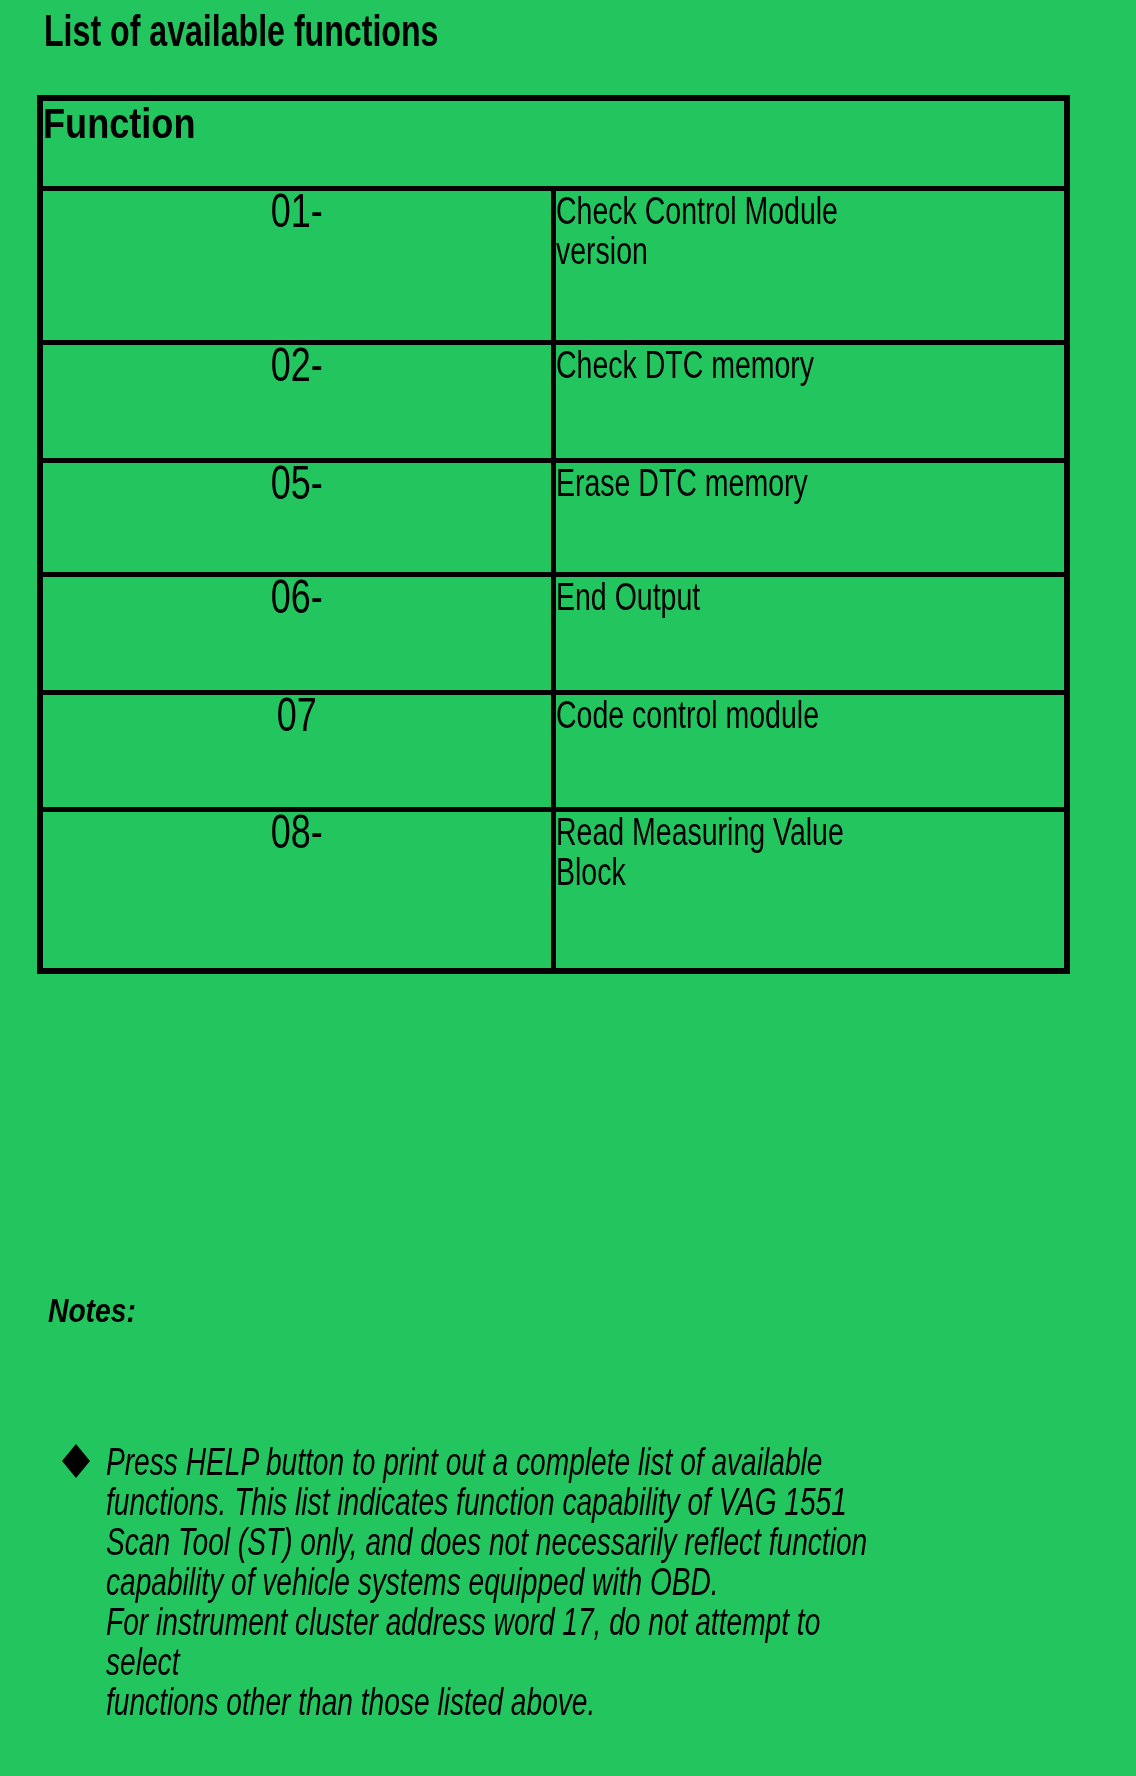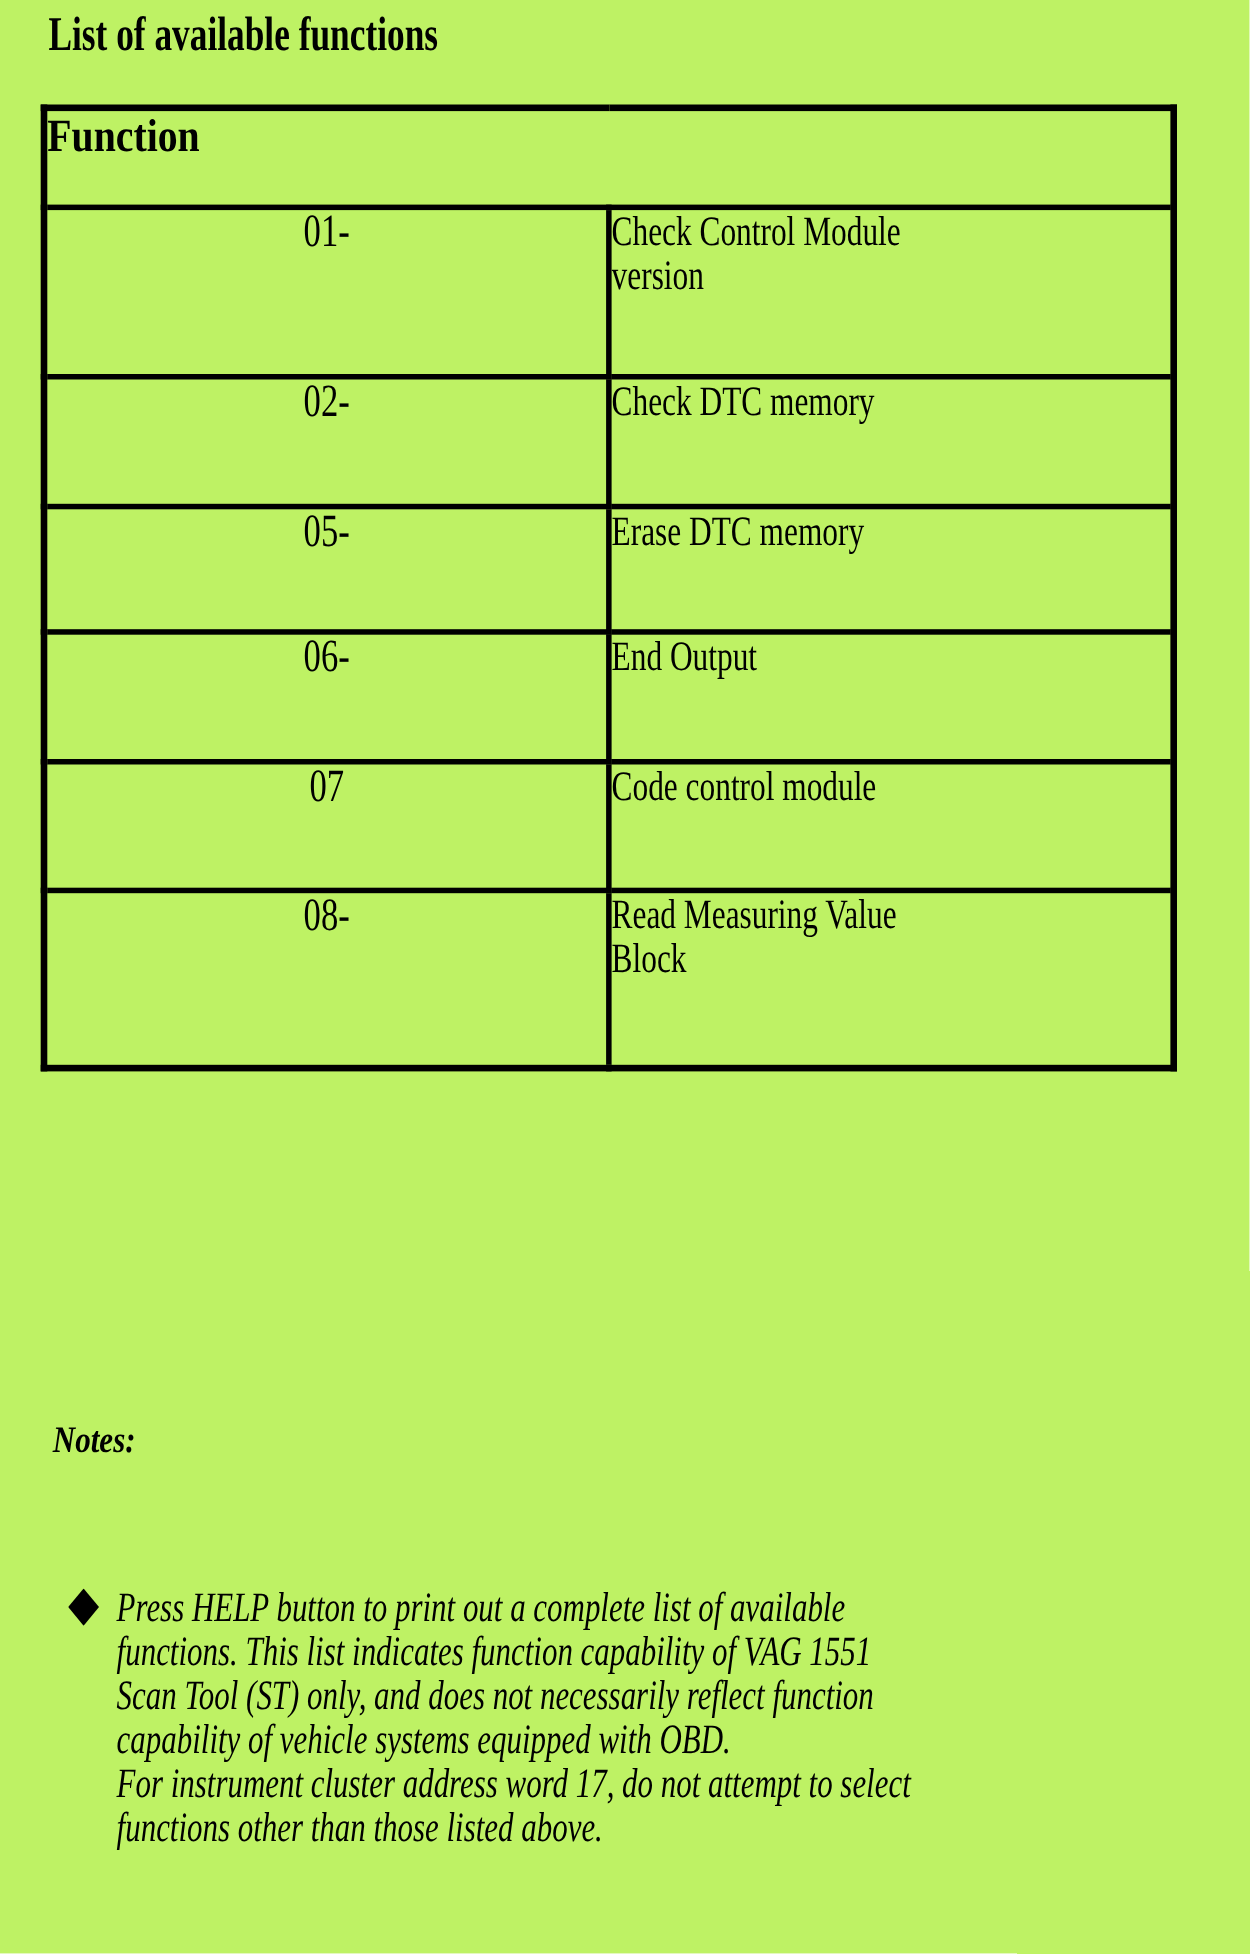--- a/index.html
+++ b/index.html
@@ -1,22 +1,22 @@
 <!DOCTYPE html>
 <html><head>
 <meta charset="utf-8">
 <style>
   html,body{margin:0;padding:0;background:#ffffff;}
   .page{
     position:relative;
     width:1136px;
     height:1776px;
-    background:#bef264;
+    background:#22c55e;
     color:#000000;
-    font-family:Liberation Serif, serif;
+    font-family:Liberation Sans, sans-serif;
     overflow:hidden;
   }
   
   .cx{display:inline-block;transform:scaleX(0.75);transform-origin:0 0;white-space:pre-line;}
   .cx-center{display:inline-block;transform:scaleX(0.75);transform-origin:50% 0;}
   .cx-title{display:inline-block;transform:scaleX(0.73);transform-origin:0 0;}
   .cx-hdr{display:inline-block;transform:scaleX(0.86);transform-origin:0 0;}
   .cx-notes{display:inline-block;transform:scaleX(0.83);transform-origin:0 0;}
   .cx-note-text{display:inline-block;transform:scaleX(0.74);transform-origin:0 0;white-space:pre-line;}
 
@@ -42,21 +42,21 @@
     height:85px;
     padding:4px 0 0 10px;
     font-size:42px;line-height:46px;font-weight:bold;
     white-space:nowrap;
     margin-top:27px;
   }
   td.code-cell{
     width:515px;
     text-align:center;
     padding-top:32px;
-    font-size:42px;line-height:40px;
+    font-size:48px;line-height:40px;
   }
   td.desc-cell{
     padding:32px 8px 0 36px;
     font-size:38px;line-height:40px;
   }
   tr.r1{height:154px;} tr.r2{height:118px;} tr.r3{height:160px;}
   tr.r4{height:114px;} tr.r5{height:118px;} tr.r6{height:117px;}
   tr.r7{height:161px;} tr.r8{height:115px;}
 
   .notes-label{

